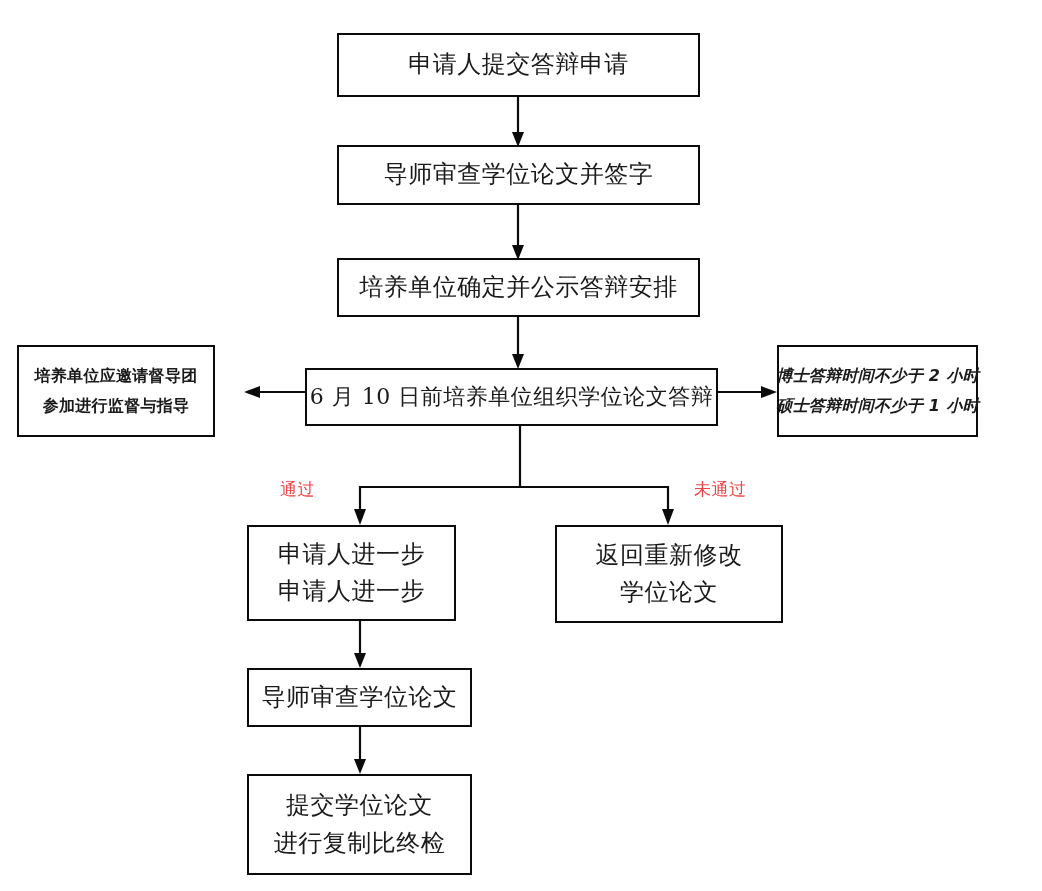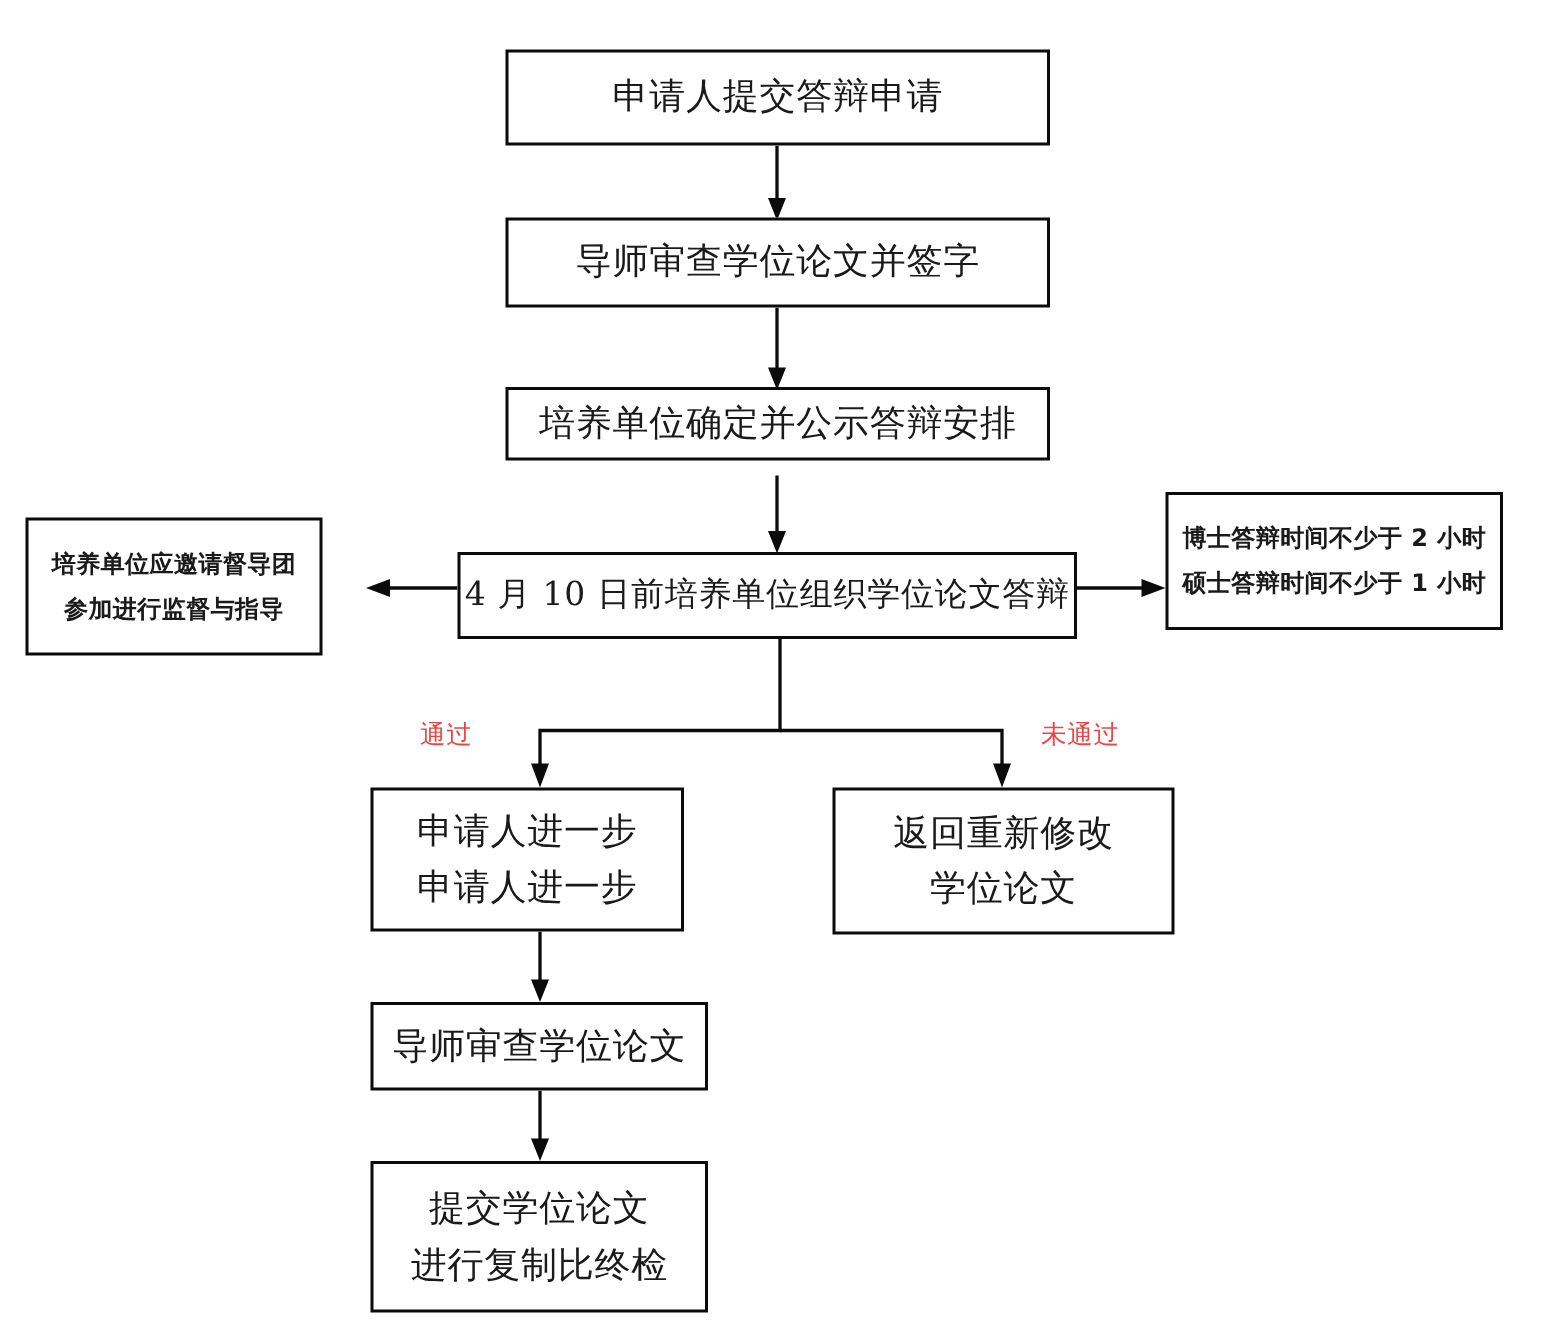--- a/index.html
+++ b/index.html
@@ -125,34 +125,34 @@
   </svg>
 
   <div class="node" style="left:337px; top:33px; width:363px; height:64px;">
     <span class="line">申请人提交答辩申请</span>
   </div>
 
   <div class="node" style="left:337px; top:145px; width:363px; height:60px;">
     <span class="line">导师审查学位论文并签字</span>
   </div>
 
-  <div class="node" style="left:337px; top:258px; width:363px; height:49px;">
+  <div class="node" style="left:337px; top:258px; width:363px; height:59px;">
     <span class="line">培养单位确定并公示答辩安排</span>
   </div>
 
   <div class="node" style="left:305px; top:368px; width:413px; height:58px; font-size:22px;">
-    <span class="line">4 月 10 日前培养单位组织学位论文答辩</span>
+    <span class="line">6 月 10 日前培养单位组织学位论文答辩</span>
   </div>
 
   <div class="node bold" style="left:17px; top:345px; width:198px; height:92px;">
     <span class="line">培养单位应邀请督导团</span>
     <span class="line">参加进行监督与指导</span>
   </div>
 
-  <div class="node bold" style="left:777px; top:328px; width:225px; height:92px;">
+  <div class="node bold" style="left:777px; top:345px; width:201px; height:92px;font-style:italic;">
     <span class="line">博士答辩时间不少于 2 小时</span>
     <span class="line">硕士答辩时间不少于 1 小时</span>
   </div>
 
   <div class="edge-label" style="left:280px; top:478px;">通过</div>
 
   <div class="edge-label" style="left:694px; top:478px;">未通过</div>
 
   <div class="node" style="left:247px; top:525px; width:209px; height:96px;">
     <span class="line">申请人进一步</span>

